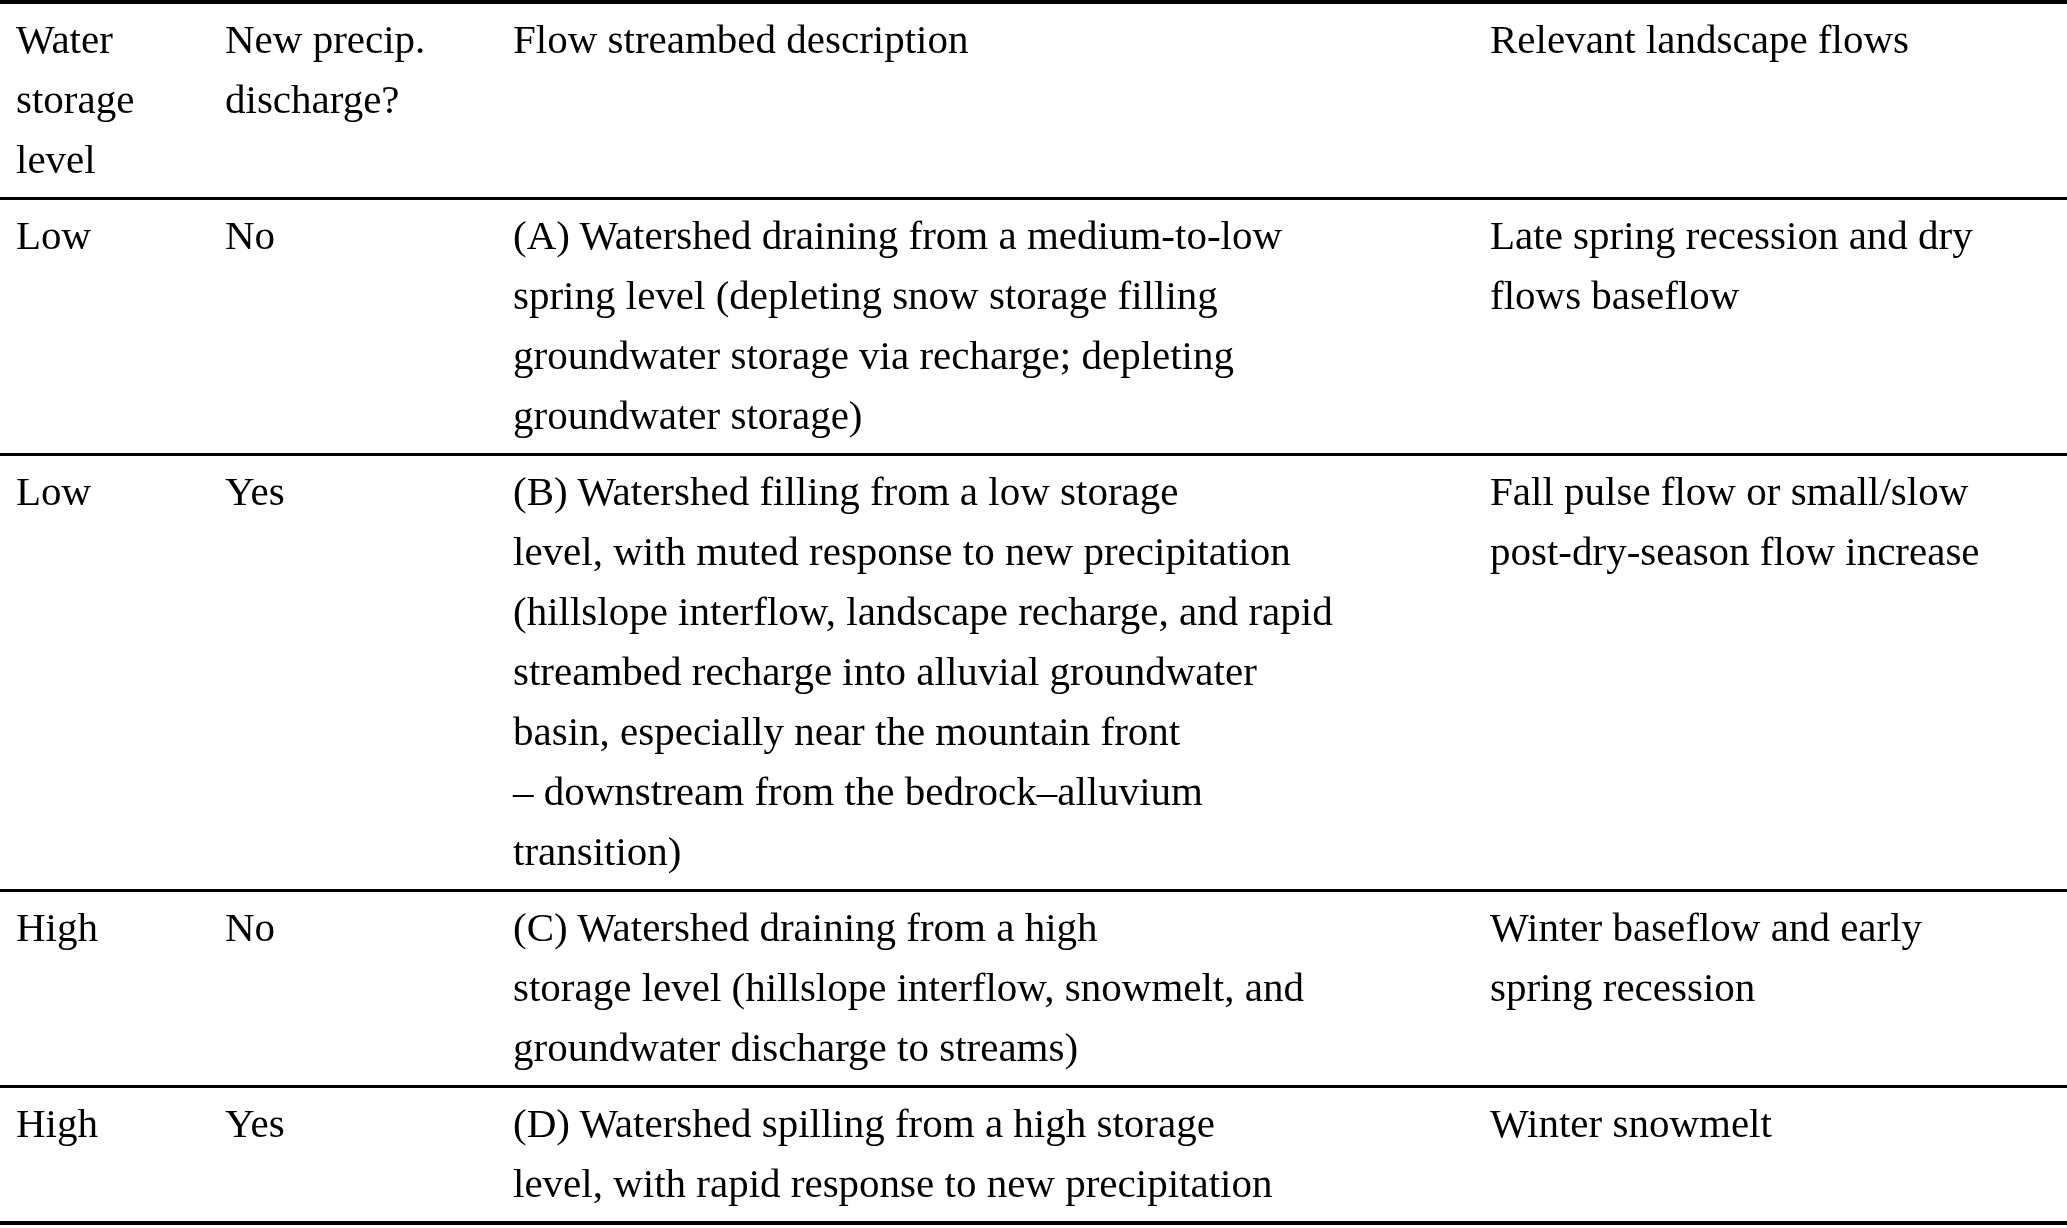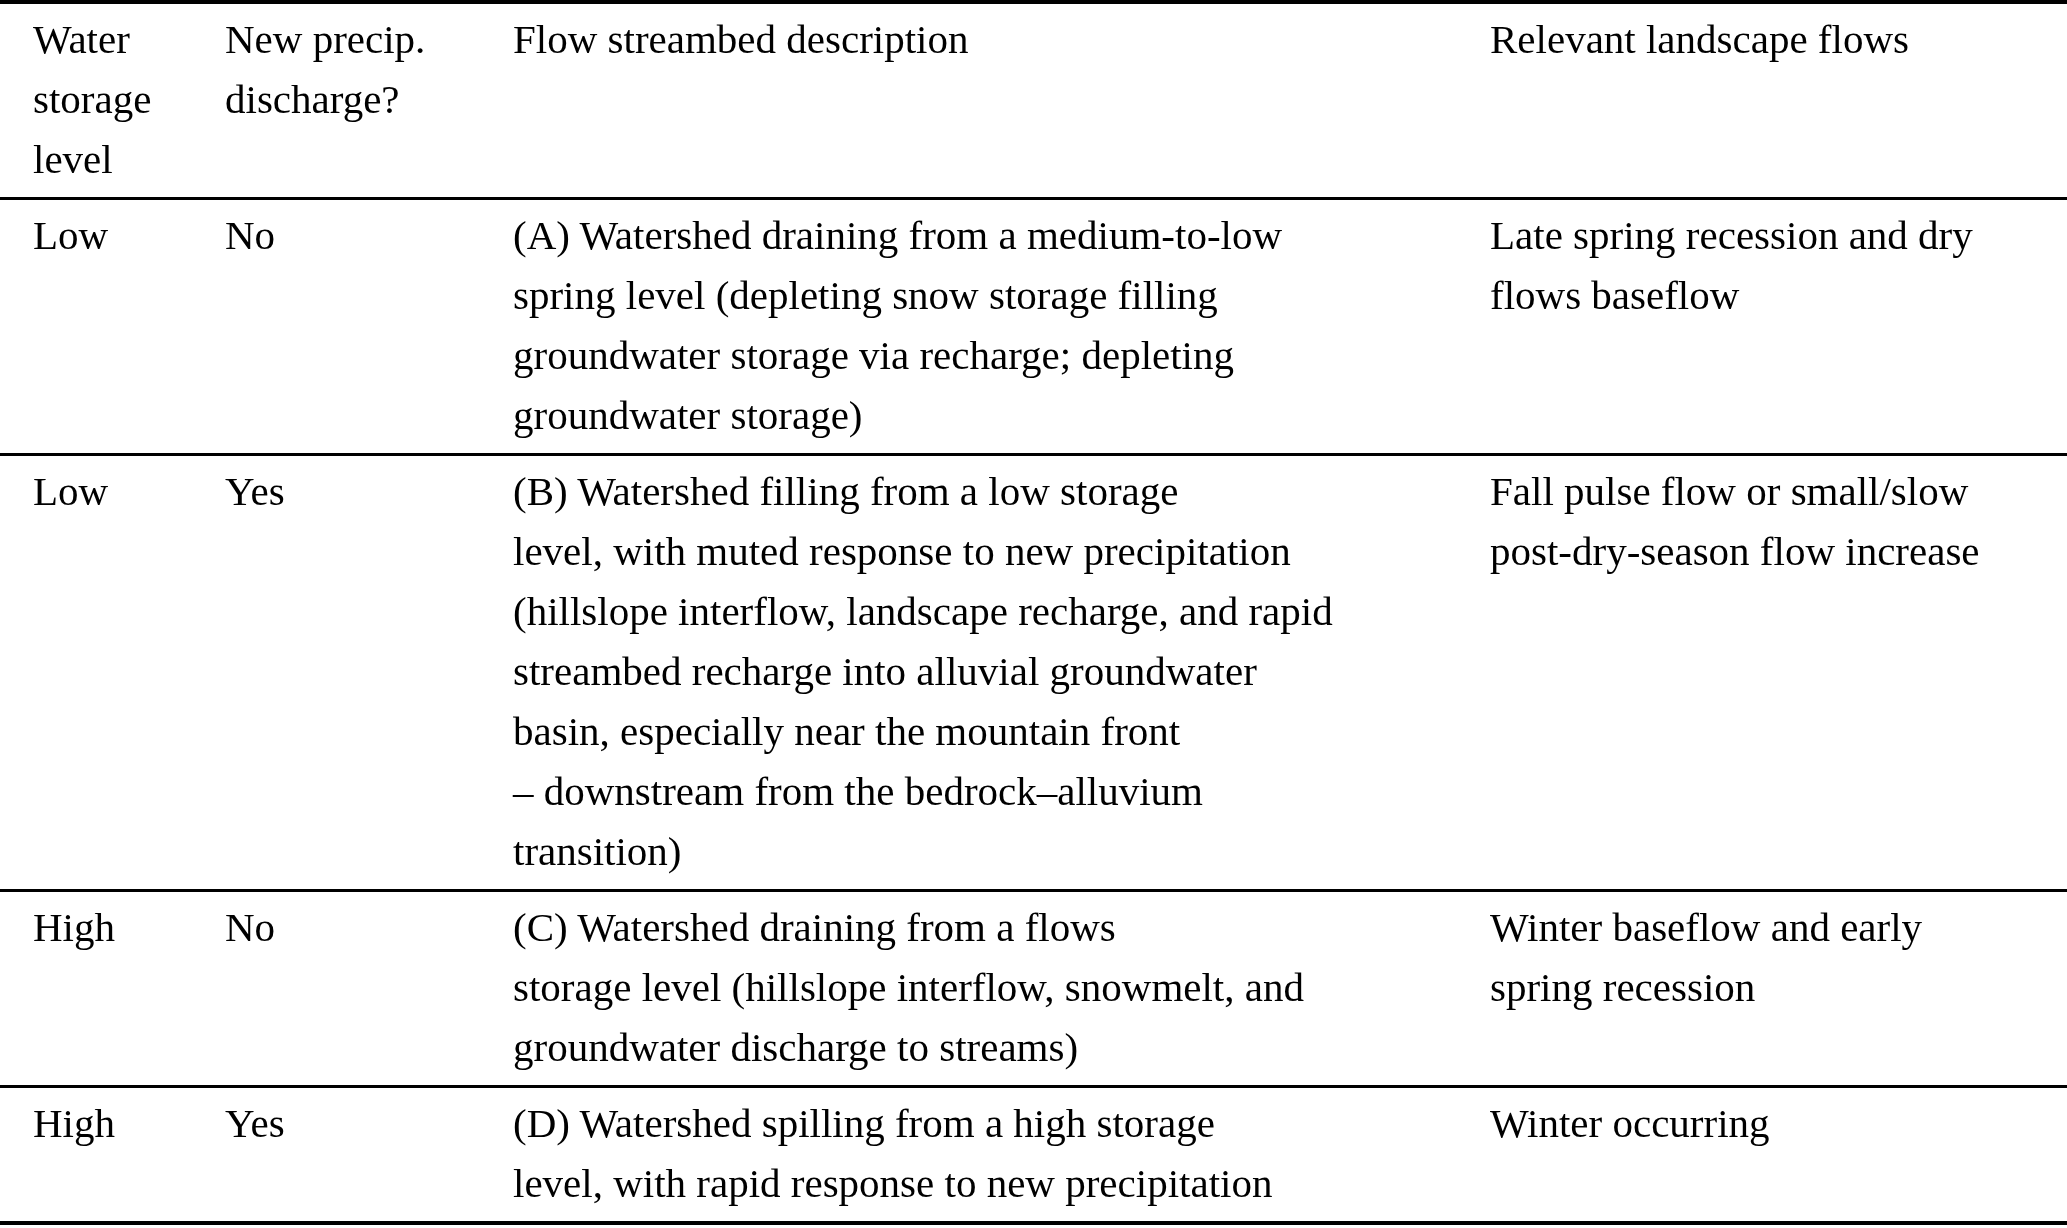--- a/index.html
+++ b/index.html
@@ -29,21 +29,21 @@
     font-weight: normal;
     text-align: left;
     vertical-align: top;
     white-space: pre;
     font-size: 41px;
     line-height: 60px;
     padding: 5px 0 8px 0;
     overflow: visible;
   }
   th:first-child, td:first-child {
-    padding-left: 33px;
+    padding-left: 16px;
   }
   thead tr, tbody tr {
     border-bottom: 3px solid #000000;
   }
 </style>
 </head>
 <body>
 
 <table class="paper-table">
   <colgroup>
@@ -83,27 +83,27 @@
 streambed recharge into alluvial groundwater
 basin, especially near the mountain front
 – downstream from the bedrock–alluvium
 transition)</td>
       <td>Fall pulse flow or small/slow
 post-dry-season flow increase</td>
     </tr>
     <tr>
       <td>High</td>
       <td>No</td>
-      <td>(C) Watershed draining from a flows
+      <td>(C) Watershed draining from a high
 storage level (hillslope interflow, snowmelt, and
 groundwater discharge to streams)</td>
       <td>Winter baseflow and early
 spring recession</td>
     </tr>
     <tr>
       <td>High</td>
       <td>Yes</td>
       <td>(D) Watershed spilling from a high storage
 level, with rapid response to new precipitation</td>
-      <td>Winter occurring</td>
+      <td>Winter snowmelt</td>
     </tr>
   </tbody>
 </table>
 
 </body></html>

